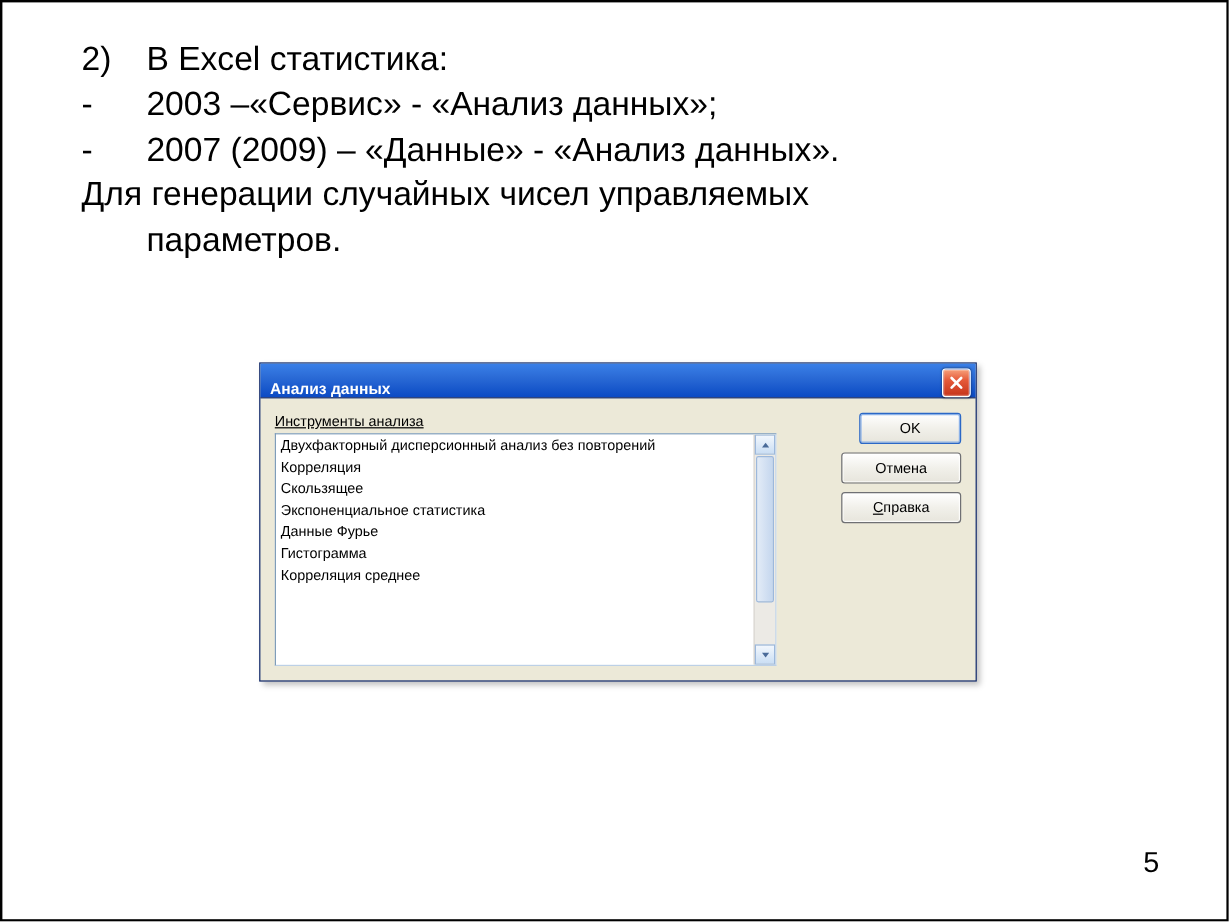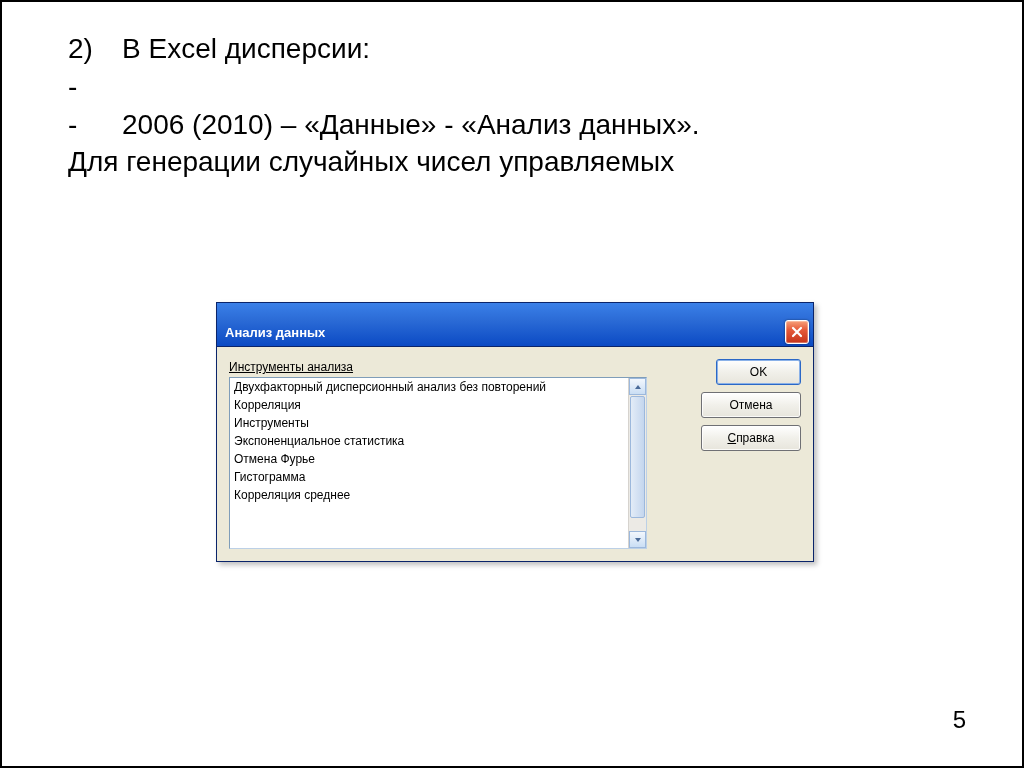--- a/index.html
+++ b/index.html
@@ -52,22 +52,22 @@
     width: 596px;
     border: 1px solid #0a246a;
     box-shadow: 3px 3px 5px rgba(0,0,0,0.25);
     background: #ece9d8;
     font-family: Tahoma, Arial, sans-serif;
   }
   .titlebar {
     height: 28px;
     background: linear-gradient(to bottom, #3a80e8 0%, #2b6bd6 40%, #0b4ac4 100%);
     display: flex;
-    align-items: center;
-    padding: 15px 4px 0 8px;
+    align-items: flex-end;
+    padding: 0 4px 0 8px;
     border-bottom: 1px solid #0a246a;
   }
   .titlebar .title-text {
     color: #fff;
     font-weight: bold;
     font-size: 13px;
     flex: 1;
   }
   .close-btn {
     width: 22px;
@@ -93,21 +93,21 @@
   }
   .group-label {
     font-size: 12px;
     color: #000;
     margin-bottom: 3px;
     text-decoration: underline;
     display: inline-block;
   }
   .listbox {
     width: 100%;
-    height: 172px;
+    height: 194px;
     background: #fff;
     border-top: 1px solid #7f9db9;
     border-left: 1px solid #7f9db9;
     border-right: 1px solid #bcd0e6;
     border-bottom: 1px solid #bcd0e6;
     box-sizing: border-box;
     display: flex;
     overflow: hidden;
   }
   .list-items {
@@ -172,51 +172,53 @@
   .ul-first::first-letter { text-decoration: underline; }
 </style>
 </head>
 <body>
 
 <div class="slide">
 
   <div class="text-block">
     <div class="list-row">
       <span class="marker">2)</span>
-      <span>В Excel дисперсии:</span>
+      <span>В Excel статистика:</span>
     </div>
     <div class="list-row">
       <span class="marker">-</span>
+      <span>2003 –«Сервис» - «Анализ данных»;</span>
     </div>
     <div class="list-row">
       <span class="marker">-</span>
-      <span>2006 (2010) – «Данные» - «Анализ данных».</span>
+      <span>2007 (2009) – «Данные» - «Анализ данных».</span>
     </div>
     <div>Для генерации случайных чисел управляемых</div>
+    <div class="indent">параметров.</div>
   </div>
 
   <div class="dialog">
     <div class="titlebar">
       <span class="title-text">Анализ данных</span>
       <div class="close-btn">
         <svg width="12" height="12" viewBox="0 0 12 12">
           <path d="M2 2 L10 10 M10 2 L2 10" stroke="#fff" stroke-width="2.2" stroke-linecap="round"></path>
         </svg>
       </div>
     </div>
     <div class="dialog-body">
       <div class="left-col">
         <span class="group-label">Инструменты анализа</span>
         <div class="listbox">
           <div class="list-items" id="list-items">
               <div class="list-item">Двухфакторный дисперсионный анализ без повторений</div>
               <div class="list-item">Корреляция</div>
-              <div class="list-item">Инструменты</div>
+              <div class="list-item">Скользящее</div>
               <div class="list-item">Экспоненциальное статистика</div>
-              <div class="list-item">Отмена Фурье</div>
+              <div class="list-item">Данные Фурье</div>
               <div class="list-item">Гистограмма</div>
               <div class="list-item">Корреляция среднее</div>
             </div>
           <div class="scrollbar">
             <div class="scroll-btn">
               <svg width="8" height="6" viewBox="0 0 8 6">
                   <path d="M4 1 L7 5 L1 5 Z" fill="#4a6b99"></path>
                 </svg>
             </div>
             <div class="scroll-track">

